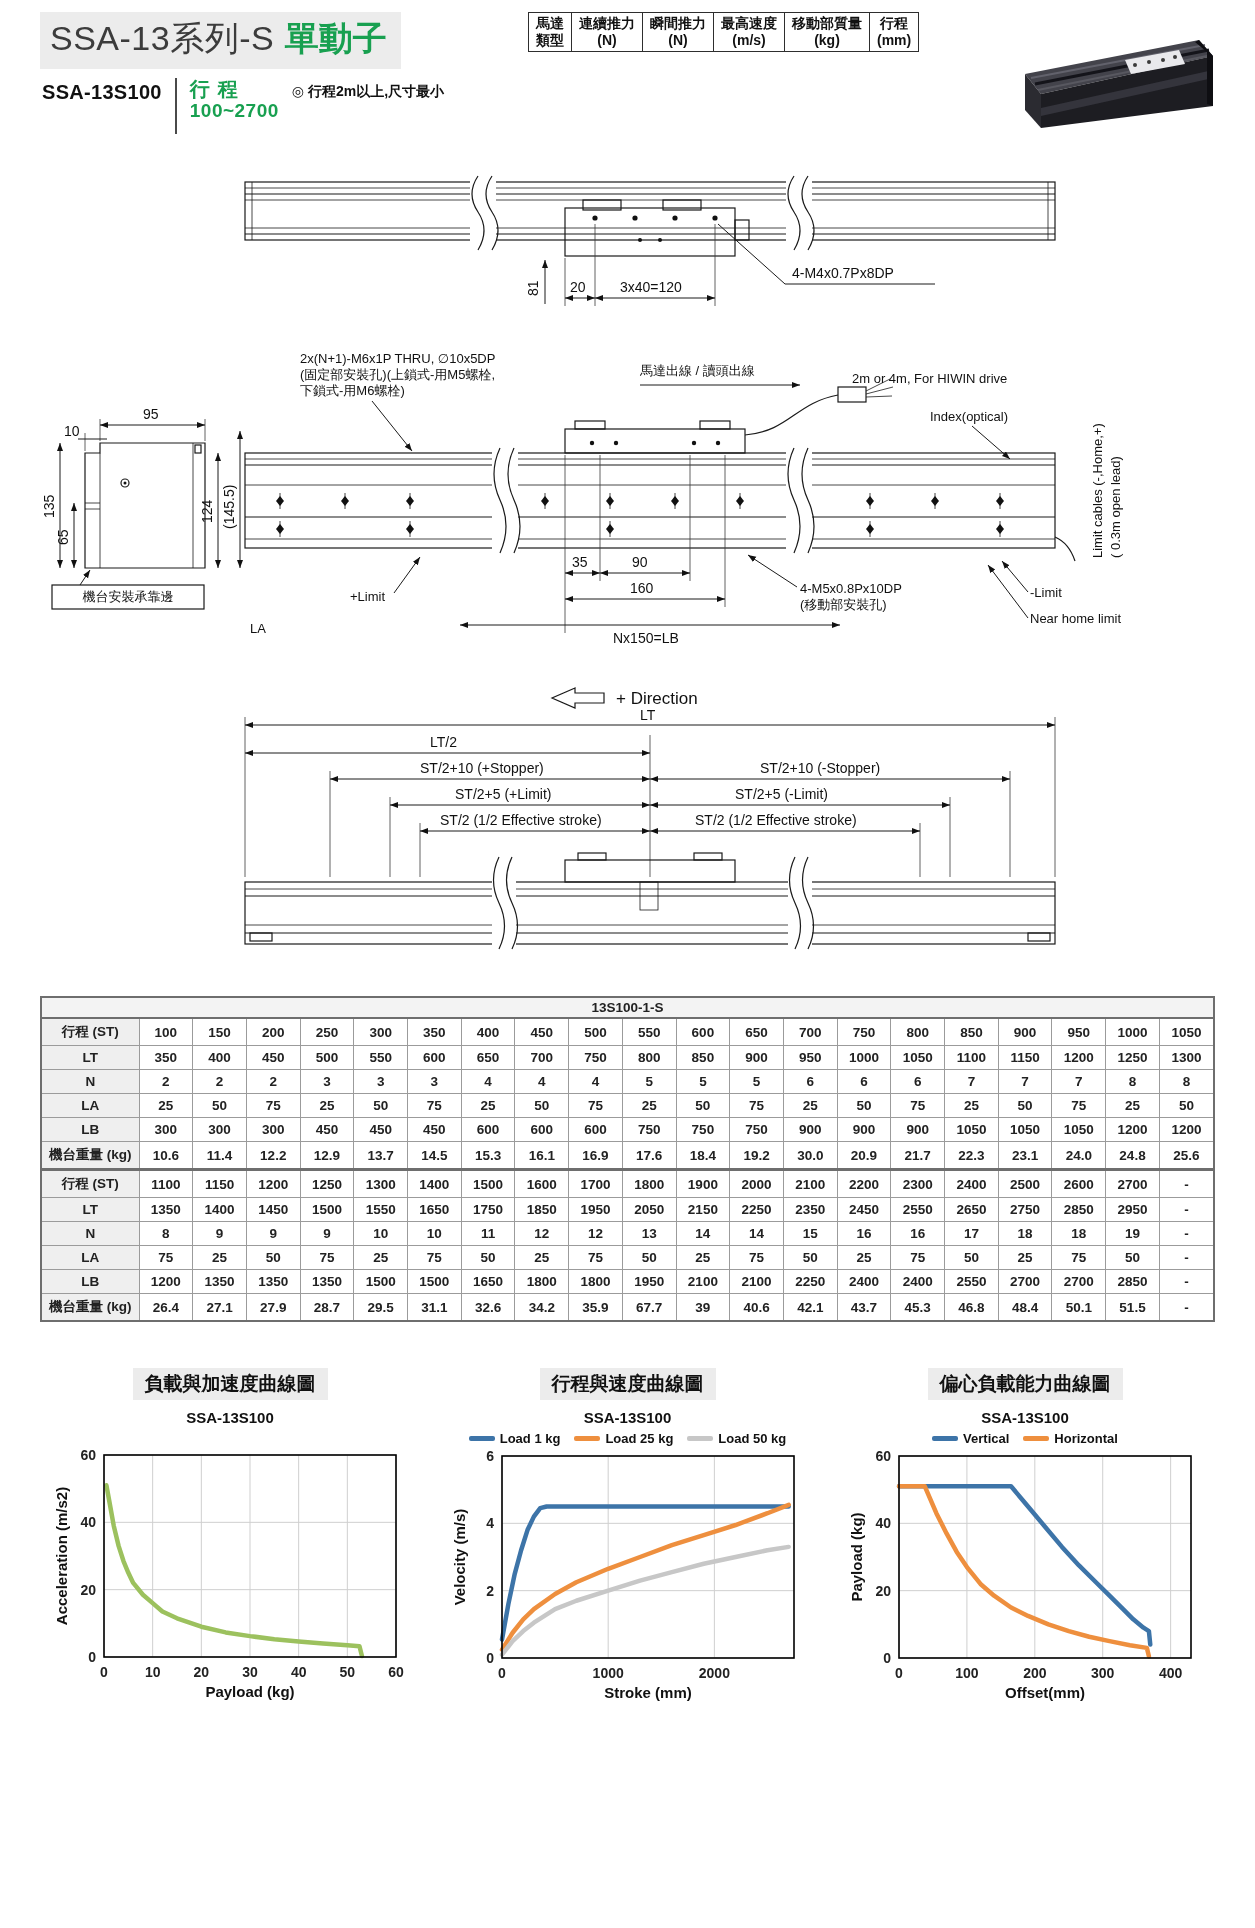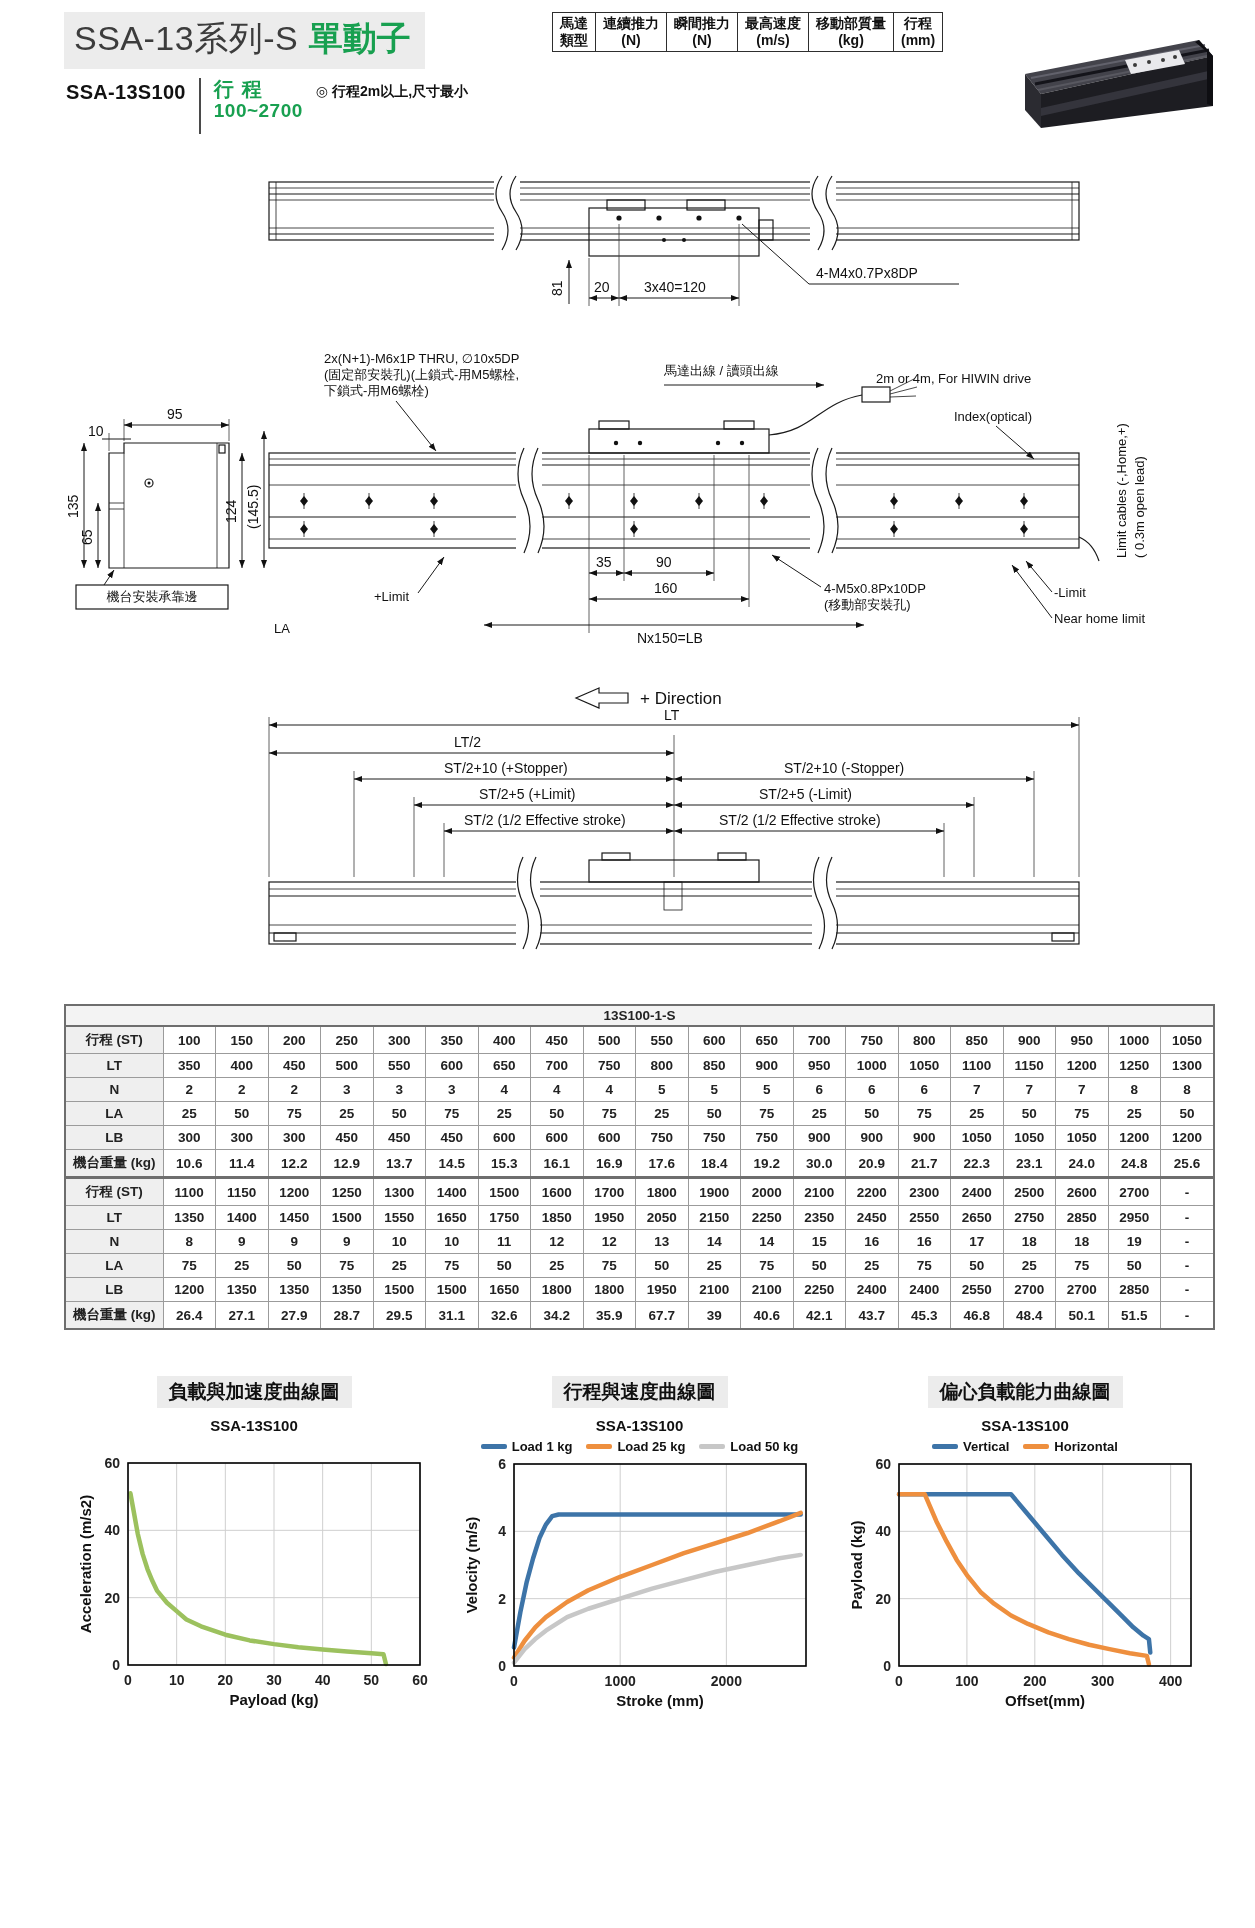--- a/index.html
+++ b/index.html
@@ -1,19 +1,19 @@
 <!DOCTYPE html>
 <html style="--accent: #18a050; --band: #ececec;"><head>
 <meta charset="utf-8">
 <style>
   :root { --accent:#18a050; --band:#ececec; }
   * { box-sizing:border-box; }
   html,body { margin:0; padding:0; background:#fff; }
   body { width:1255px; font-family:"Liberation Sans","DejaVu Sans",sans-serif; color:#111; }
-  .page { position:relative; width:1255px; height:1872px; overflow:hidden; background:#fff;padding-left:24px; }
+  .page { position:relative; width:1255px; height:1872px; overflow:hidden; background:#fff; }
 
   
   header { display:flex; align-items:flex-start; padding:12px 38px 0 40px; gap:26px; }
   .header-left { width:462px; flex:none; }
   .title-band { background:var(--band); display:inline-block; padding:4px 14px 7px 10px; white-space:nowrap; }
   .title-main { font-size:34px; color:#3c3c3c; letter-spacing:0.5px; }
   .title-accent { font-size:34px; color:var(--accent); font-weight:700; margin-left:6px; }
   .sub-row { display:flex; margin-top:9px; margin-left:2px; gap:13px; }
   .model { font-size:20px; font-weight:700; letter-spacing:0.3px; padding-top:3px; }
   .vline { width:2px; background:#4a4a4a; height:56px; flex:none; }
@@ -34,21 +34,21 @@
   .ln  { stroke:#1a1a1a; fill:none; stroke-width:1.2; }
   .lt  { stroke:#1a1a1a; fill:none; stroke-width:0.8; }
   .ext { stroke:#3a3a3a; stroke-width:0.8; }
   .dln { stroke:#1a1a1a; stroke-width:1; }
   .ldr { stroke:#1a1a1a; stroke-width:1; fill:none; }
   .dtx { font-size:13px; fill:#111; }
   .dmx { font-size:14px; fill:#111; }
   .wht { fill:#fff; stroke:none; }
 
   
-  .dim-wrap { padding:0 40px; margin-top:28px; }
+  .dim-wrap { padding:0 40px; margin-top:20px; }
   table.dim { border-collapse:collapse; width:100%; font-size:13.5px; text-align:center; border:2px solid #6e6e6e; }
   .dim td,.dim th { border:1px solid #9b9b9b; padding:4px 1px; font-weight:600; color:#222; }
   .dim th.row-label { background:#efefef; width:98px; font-weight:600; }
   .dim tr.dim-title td { background:#f3f3f3; font-weight:600; height:20px; border-bottom:2px solid #6e6e6e; padding:2px; }
   .dim tr.block-sep th,.dim tr.block-sep td { border-top:3px solid #6e6e6e; }
 
   
   .charts { display:flex; justify-content:space-between; padding:0 44px; margin-top:46px; }
   .chart { width:372px; display:flex; flex-direction:column; align-items:center; }
   .chart-title { background:var(--band); font-size:19px; font-weight:700; padding:3px 12px; }

